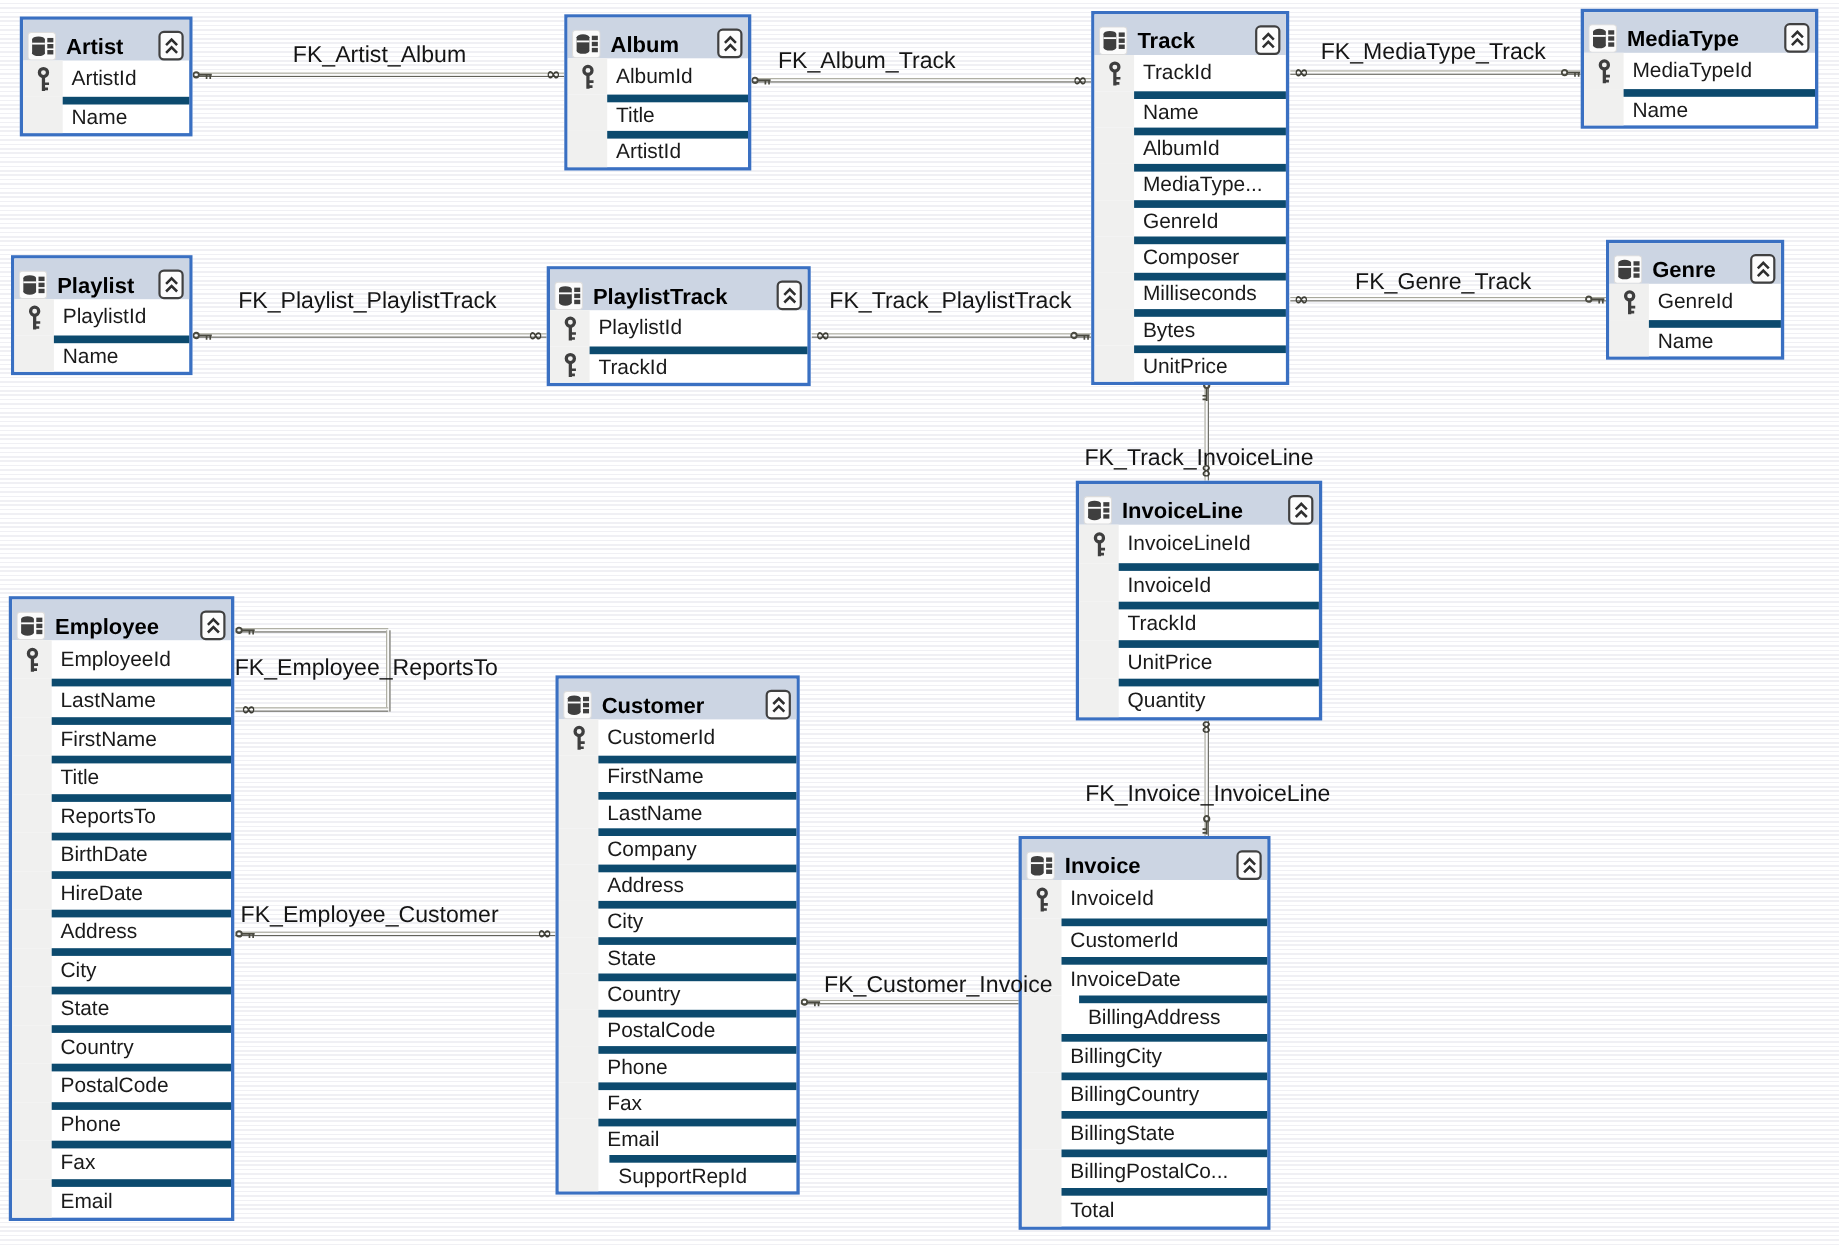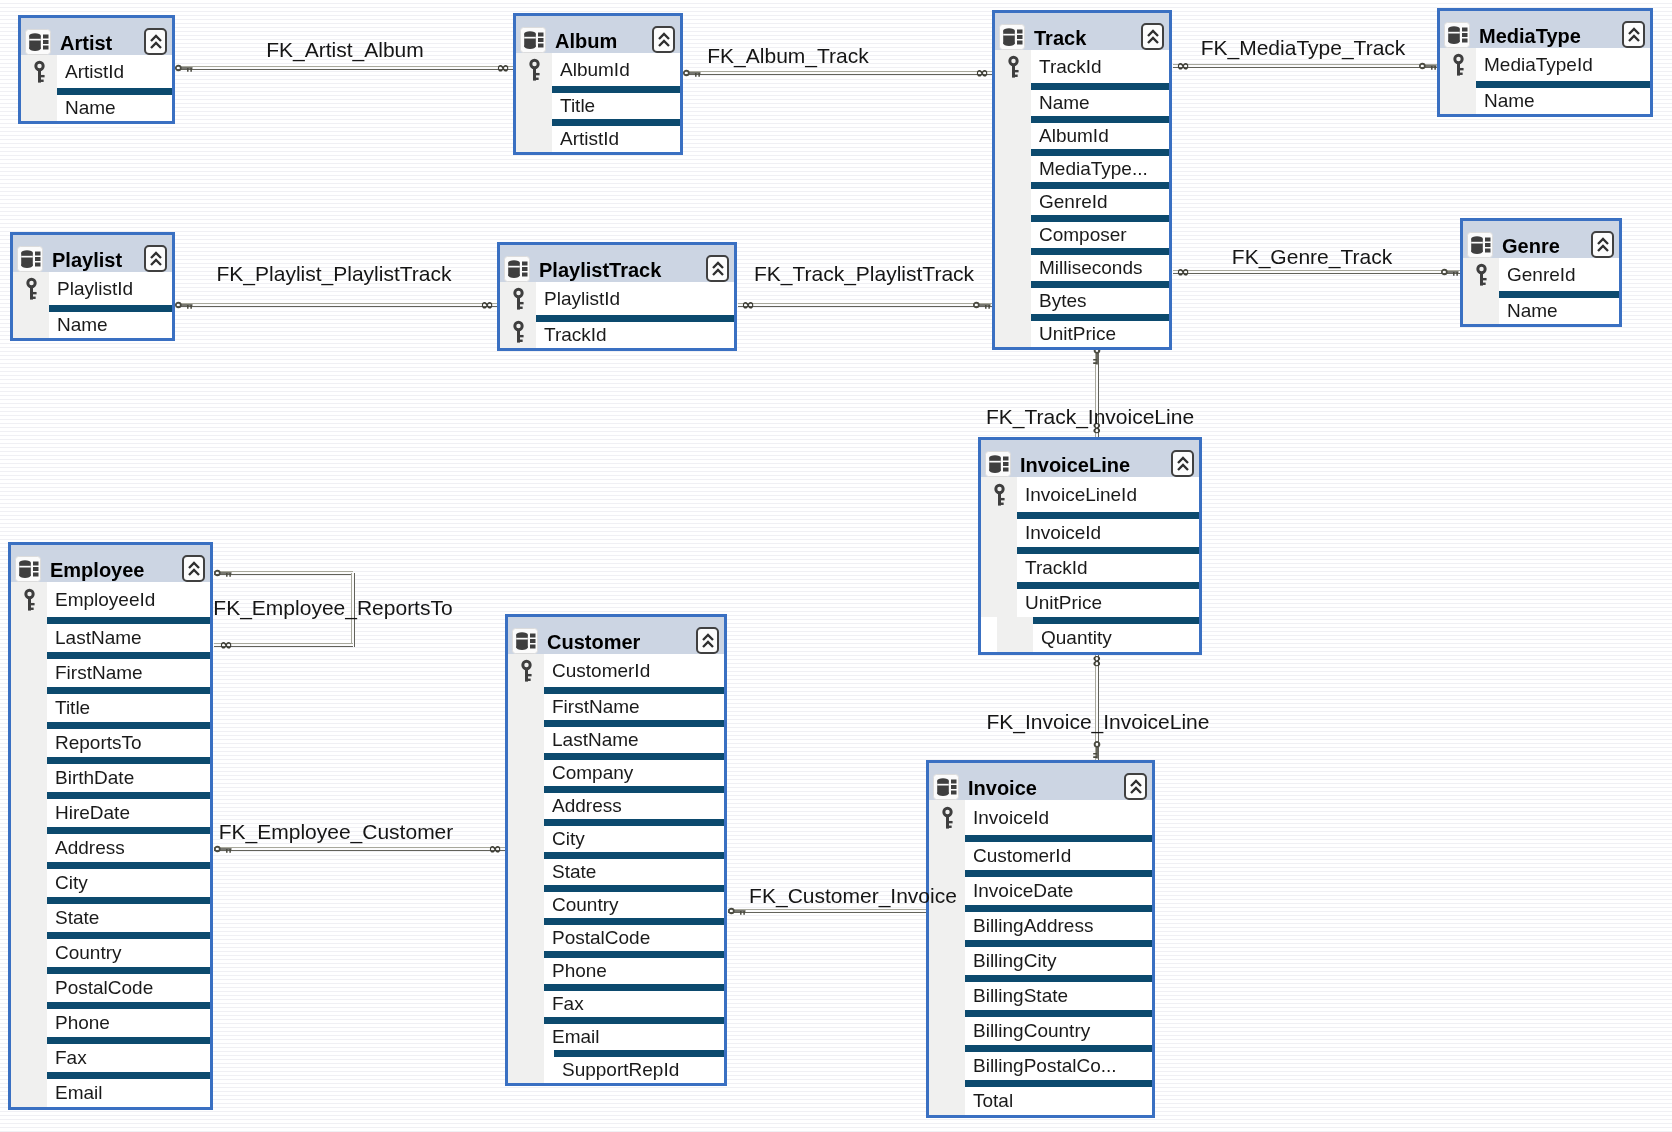--- a/index.html
+++ b/index.html
@@ -476,21 +476,21 @@
     </div>
   </div>
         <div class="trow" style="height: 35px;">
     <div class="gutter">
       
     </div>
     <div class="cell">
       <span class="colname">UnitPrice</span>
     </div>
   </div>
-        <div class="trow" style="height: 35px; padding-left: 16px;">
+        <div class="trow" style="height: 35px;">
     <div class="gutter">
       
     </div>
     <div class="cell">
       <span class="colname">Quantity</span>
     </div>
   </div>
       </div>
   </div>
     <div class="table-card" style="left: 8px; top: 542px; width: 205px;">
@@ -816,50 +816,50 @@
     </div>
   </div>
         <div class="trow" style="height: 35px;">
     <div class="gutter">
       
     </div>
     <div class="cell">
       <span class="colname">InvoiceDate</span>
     </div>
   </div>
-        <div class="trow" style="height: 35px;">
+        <div class="trow" style="height: 35px; gap: 16px;">
     <div class="gutter">
       
     </div>
     <div class="cell">
       <span class="colname">BillingAddress</span>
     </div>
   </div>
         <div class="trow" style="height: 35px;">
     <div class="gutter">
       
     </div>
     <div class="cell">
       <span class="colname">BillingCity</span>
     </div>
   </div>
         <div class="trow" style="height: 35px;">
     <div class="gutter">
       
     </div>
     <div class="cell">
+      <span class="colname">BillingCountry</span>
+    </div>
+  </div>
+        <div class="trow" style="height: 35px;">
+    <div class="gutter">
+      
+    </div>
+    <div class="cell">
       <span class="colname">BillingState</span>
-    </div>
-  </div>
-        <div class="trow" style="height: 35px;">
-    <div class="gutter">
-      
-    </div>
-    <div class="cell">
-      <span class="colname">BillingCountry</span>
     </div>
   </div>
         <div class="trow" style="height: 35px;">
     <div class="gutter">
       
     </div>
     <div class="cell">
       <span class="colname">BillingPostalCo...</span>
     </div>
   </div>

